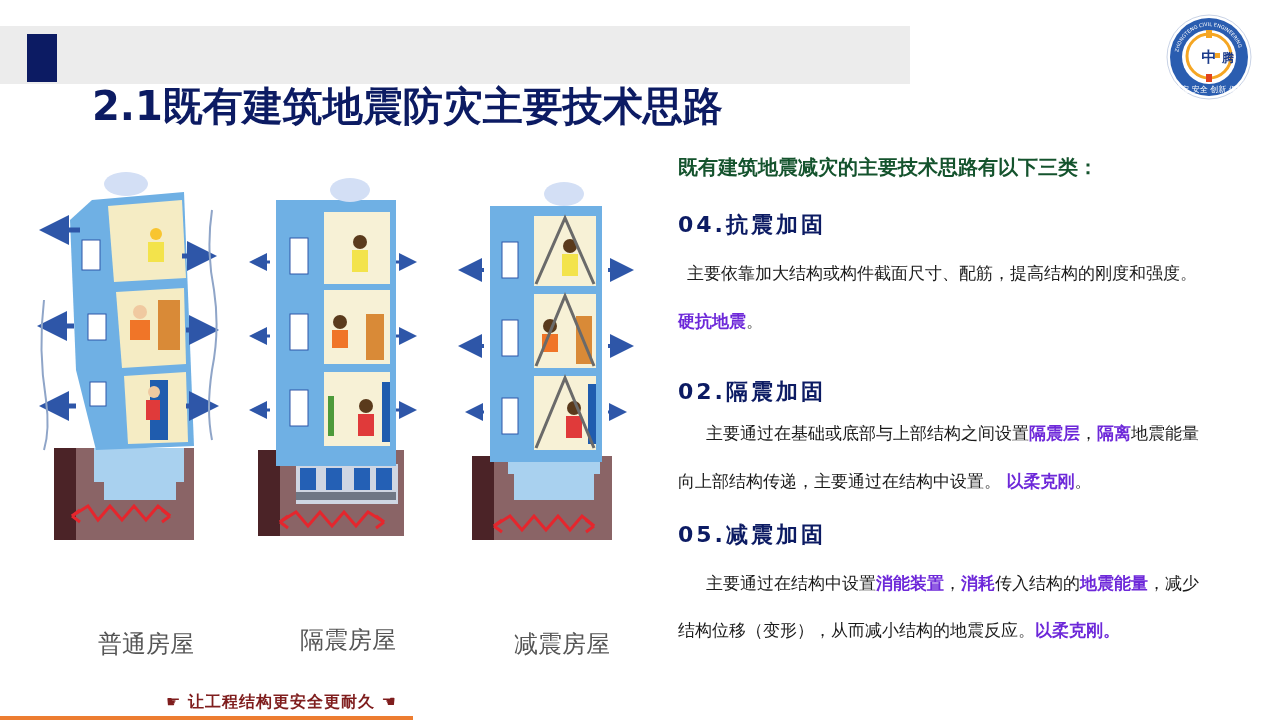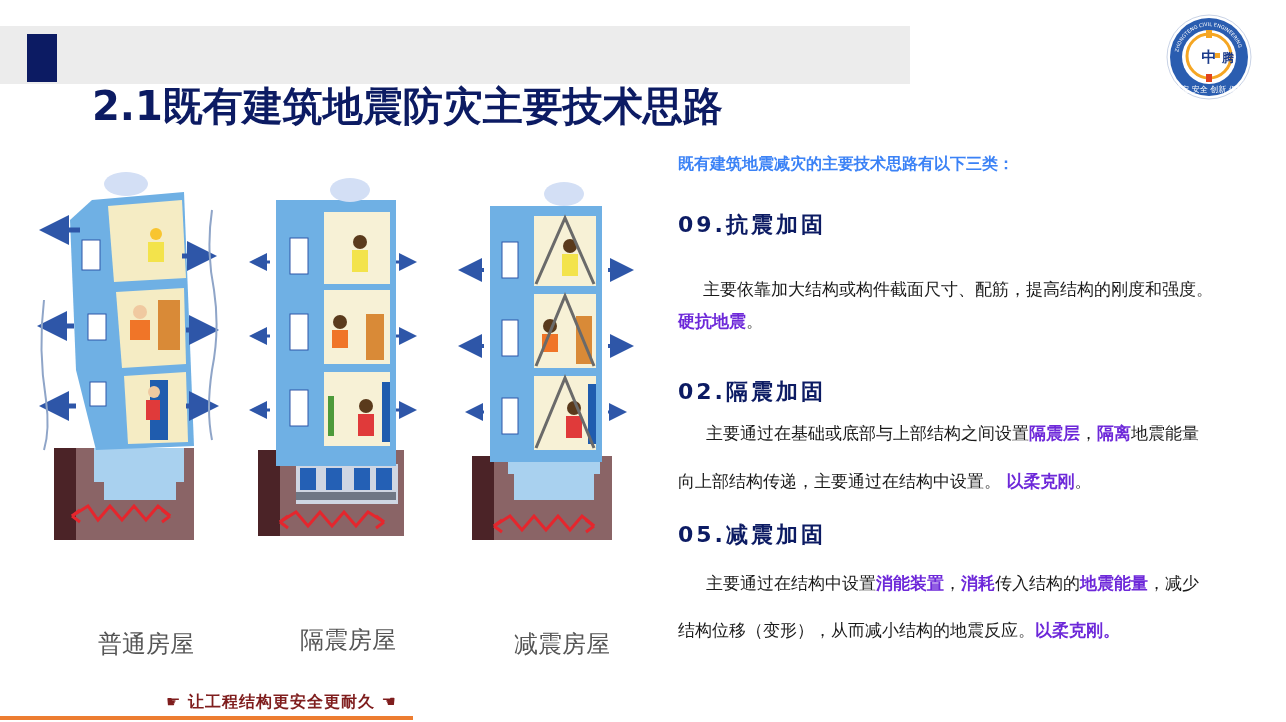--- a/index.html
+++ b/index.html
@@ -26,22 +26,22 @@
     }
 
     .illustration {
       position: absolute; left: 14px; top: 150px; width: 640px; height: 440px;
     }
     .caption {
       position: absolute; top: 588px; font-size: 24px; color: #555;
       white-space: nowrap; letter-spacing: 0px; margin-top: 40px;
     }
     .intro {
-      position: absolute; left: 678px; top: 154px; font-size: 16px; font-weight: bold;
-      color: #3b82f6; white-space: nowrap;
+      position: absolute; left: 678px; top: 154px; font-size: 20px; font-weight: bold;
+      color: #14532d; white-space: nowrap;
     }
     .sec-h {
       position: absolute; left: 678px; font-size: 22px; font-weight: bold;
       color: #0c1b63; letter-spacing: 3px; white-space: nowrap;
     }
     .para {
       position: absolute; left: 678px; font-size: 17px; color: #1a1a1a;
       white-space: nowrap;
     }
     .red { color: #6d28d9; font-weight: bold; }
@@ -199,22 +199,22 @@
     <line x1="594" y1="262" x2="604" y2="262" stroke="#2e56a8" stroke-width="3" marker-end="url(#arrowB)"></line>
   </g>
 </svg>
 
 <div class="caption" style="left:98px;">普通房屋</div>
 <div class="caption" style="left:300px; top:584px;">隔震房屋</div>
 <div class="caption" style="left:514px;">减震房屋</div>
 
 <div class="intro">既有建筑地震减灾的主要技术思路有以下三类：</div>
 
-<div class="sec-h" style="top:210px;">09.抗震加固</div>
-<div class="para" style="top:262px; left:703px;margin-top:16px;">主要依靠加大结构或构件截面尺寸、配筋，提高结构的刚度和强度。</div>
+<div class="sec-h" style="top:210px;">04.抗震加固</div>
+<div class="para" style="top:262px; left:687px;">主要依靠加大结构或构件截面尺寸、配筋，提高结构的刚度和强度。</div>
 <div class="para" style="top:310px;"><span class="red">硬抗地震</span><span>。</span></div>
 
 <div class="sec-h" style="top:377px;">02.隔震加固</div>
 <div class="para" style="top:422px; left:706px;"><span>主要通过在基础或底部与上部结构之间设置</span><span class="red">隔震层</span><span>，</span><span class="red">隔离</span><span>地震能量</span></div>
 <div class="para" style="top:470px;"><span>向上部结构传递，主要通过在结构中设置。 </span><span class="red">以柔克刚</span><span>。</span></div>
 
 <div class="sec-h" style="top:520px;">05.减震加固</div>
 <div class="para" style="top:572px; left:706px;text-align:right;"><span>主要通过在结构中设置</span><span class="red">消能装置</span><span>，</span><span class="red">消耗</span><span>传入结构的</span><span class="red">地震能量</span><span>，减少</span></div>
 <div class="para" style="top:619px;"><span>结构位移（变形），从而减小结构的地震反应。</span><span class="red">以柔克刚。</span></div>
 

